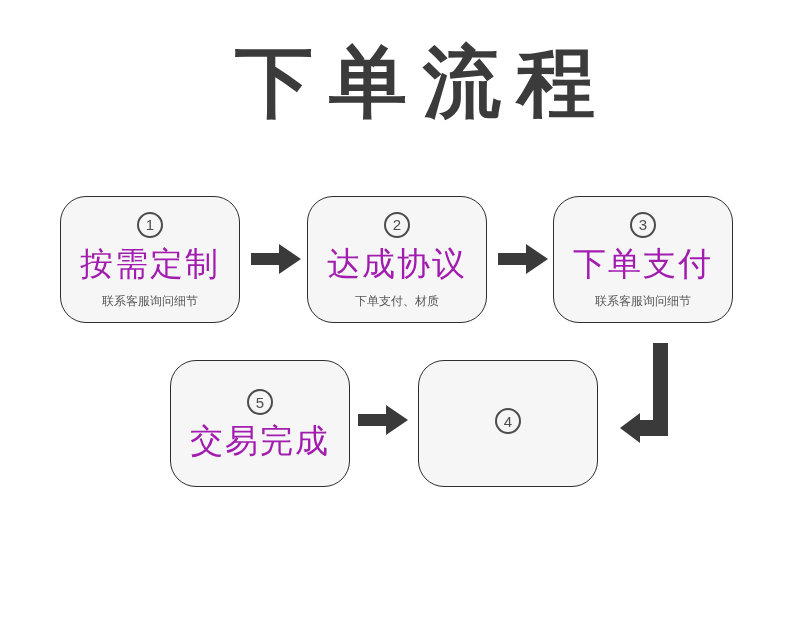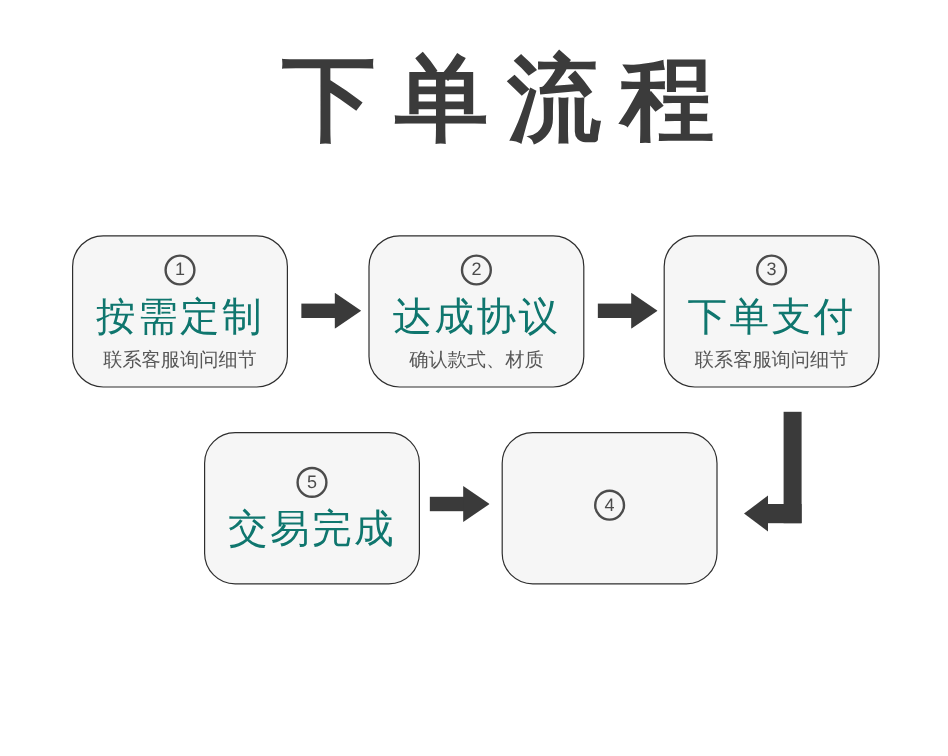--- a/index.html
+++ b/index.html
@@ -50,26 +50,27 @@
     align-items: center;
     justify-content: center;
     font-size: 15px;
     line-height: 1;
     color: #4c4c4c;
     margin-bottom: 7px;
   }
   .step-title {
     font-size: 33px;
     line-height: 38px;
-    color: #0f766e;
+    color: #a21caf;
     letter-spacing: 2px;
     white-space: nowrap;
+    font-family: Liberation Serif, serif;
   }
   .step-sub {
-    font-size: 16px;
+    font-size: 12px;
     line-height: 18px;
     color: #575757;
     margin-top: 9px;
     white-space: nowrap;
   }
   .arrow { position: absolute; }
   #box-1 { left: 60px;  top: 196px; }
   #box-2 { left: 307px; top: 196px; }
   #box-3 { left: 553px; top: 196px; }
   #box-5 { left: 170px; top: 360px; }
@@ -93,21 +94,21 @@
   </div>
 
   <svg class="arrow" id="arrow-1" width="50" height="30" viewBox="0 0 50 30">
     <rect x="0" y="9" width="30" height="12" fill="#3a3a3a"></rect>
     <polygon points="28,0 50,15 28,30" fill="#3a3a3a"></polygon>
   </svg>
 
   <div class="step-box" id="box-2">
     <div class="step-circle">2</div>
     <div class="step-title">达成协议</div>
-    <div class="step-sub">确认款式、材质</div>
+    <div class="step-sub">下单支付、材质</div>
   </div>
 
   <svg class="arrow" id="arrow-2" width="50" height="30" viewBox="0 0 50 30">
     <rect x="0" y="9" width="30" height="12" fill="#3a3a3a"></rect>
     <polygon points="28,0 50,15 28,30" fill="#3a3a3a"></polygon>
   </svg>
 
   <div class="step-box" id="box-3">
     <div class="step-circle">3</div>
     <div class="step-title">下单支付</div>

